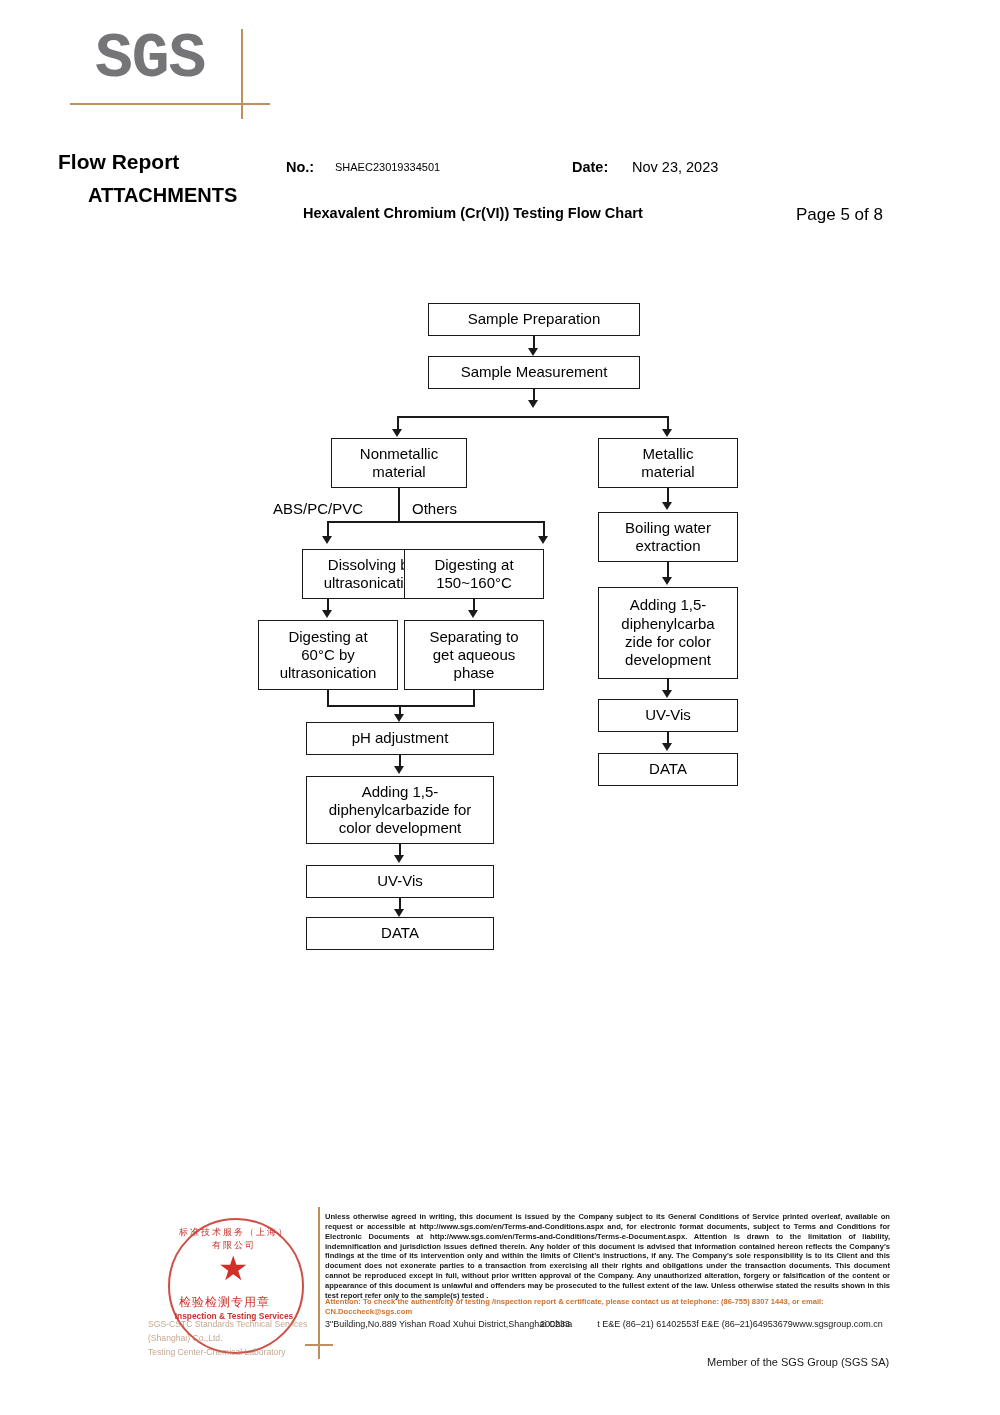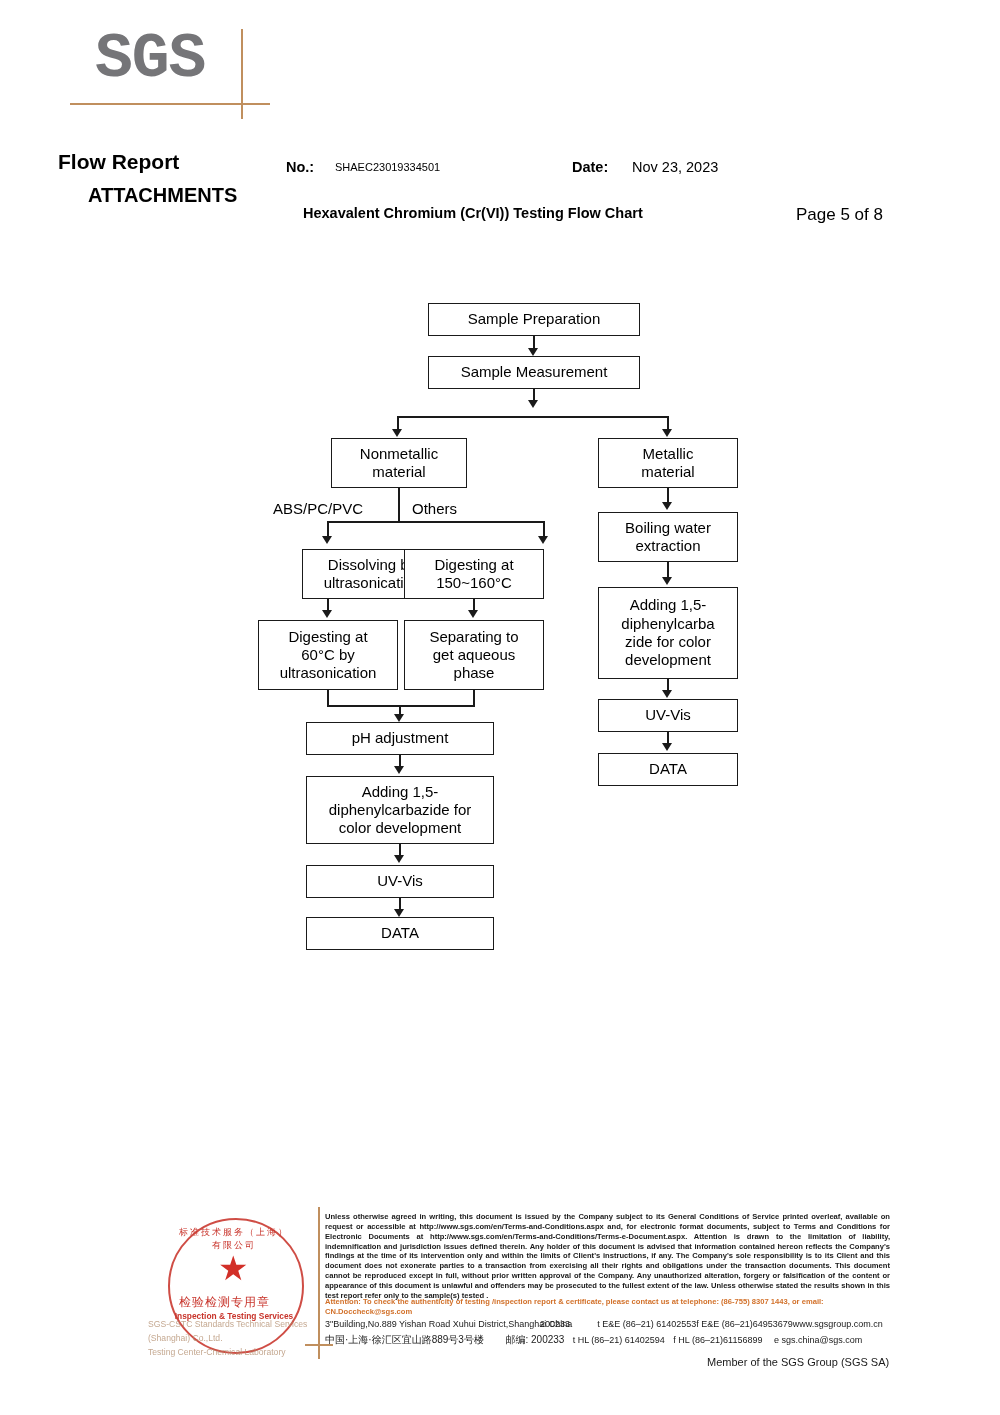--- a/index.html
+++ b/index.html
@@ -376,22 +376,15 @@
 <div id="attention">Attention: To check the authenticity of testing /inspection report &amp; certificate, please contact us at telephone: (86-755) 8307 1443, or email: CN.Doccheck@sgs.com</div>
 
 <div id="addr-block">
   <div class="addr-row">
     <span class="addr-c1">3"Building,No.889 Yishan Road Xuhui District,Shanghai China</span>
     <span class="addr-c2">200233</span>
     <span class="addr-c3">t E&amp;E (86–21) 61402553</span>
     <span class="addr-c4">f E&amp;E (86–21)64953679</span>
     <span class="addr-c5">www.sgsgroup.com.cn</span>
   </div>
-  <div class="addr-row">
-    <span class="addr-c1 cn">中国·上海·徐汇区宜山路889号3号楼</span>
-    <span class="addr-c2 cn">邮编: 200233</span>
-    <span class="addr-c3">t HL (86–21) 61402594</span>
-    <span class="addr-c4">f HL (86–21)61156899</span>
-    <span class="addr-c5">e  sgs.china@sgs.com</span>
-  </div>
 </div>
 
 <div id="member-line">Member of the SGS Group (SGS SA)</div>
 
 </body></html>

